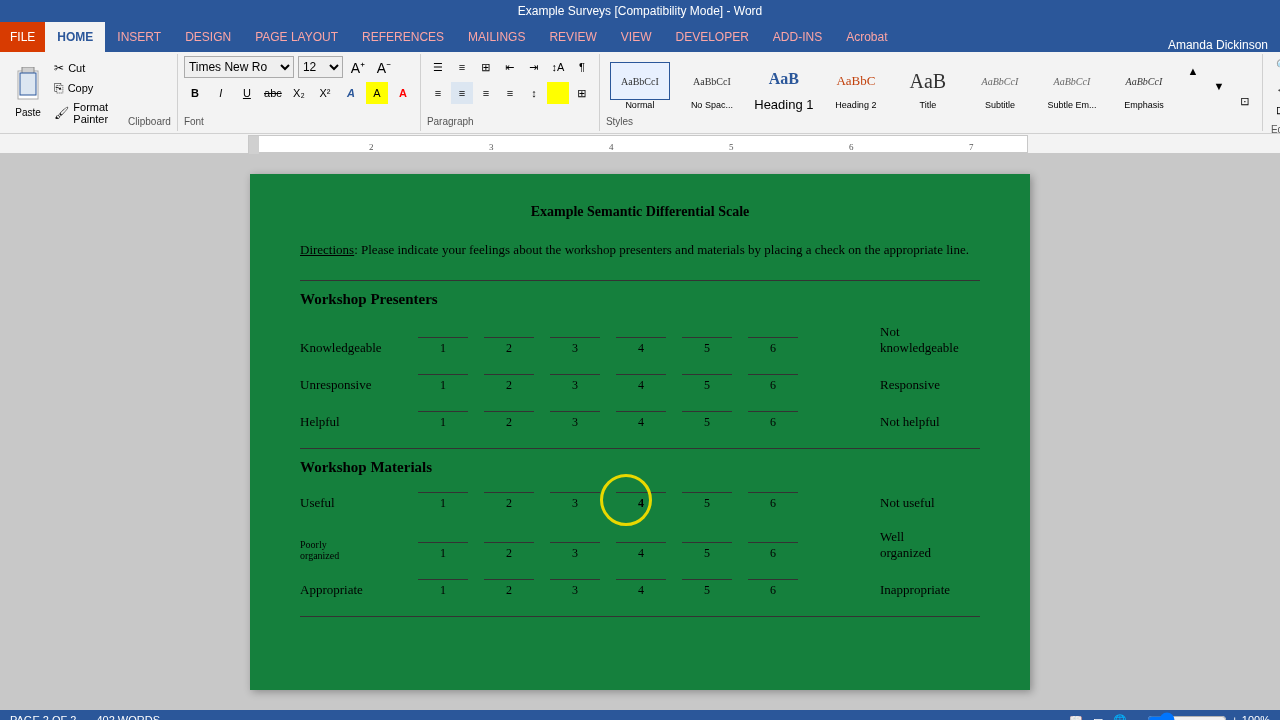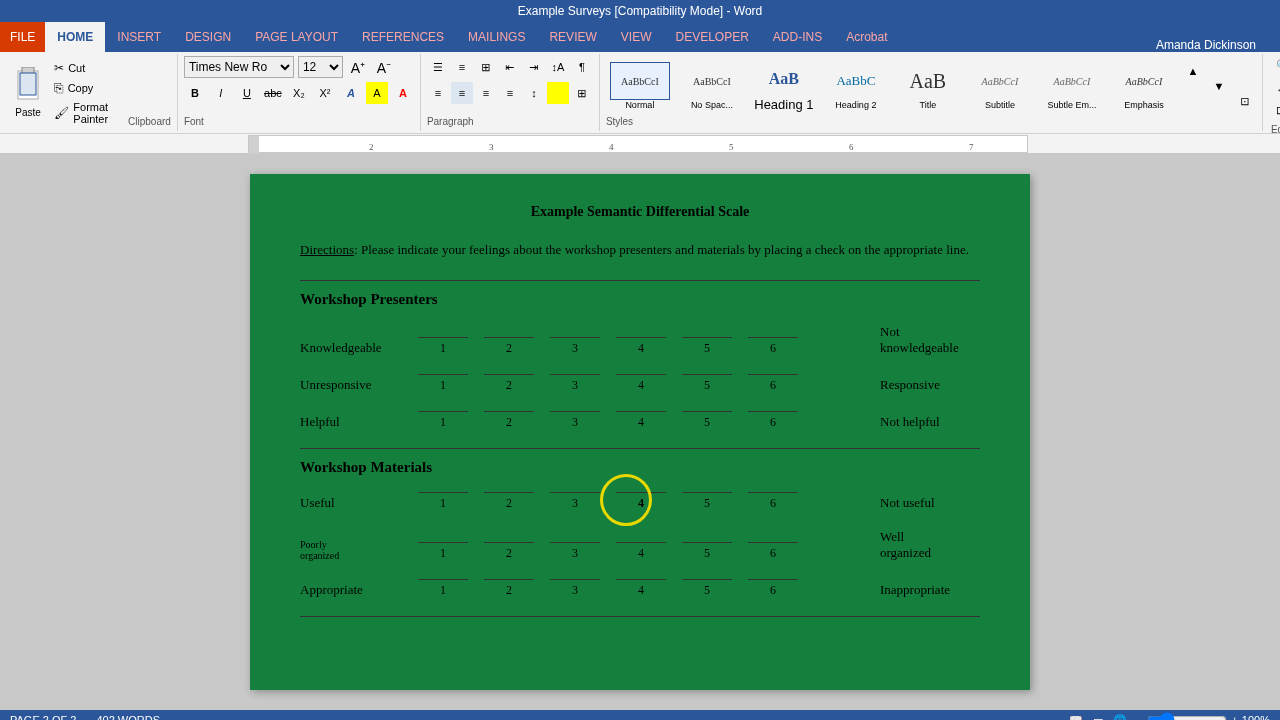--- a/index.html
+++ b/index.html
@@ -387,21 +387,21 @@
   <div class="ribbon-tab">INSERT</div>
   <div class="ribbon-tab">DESIGN</div>
   <div class="ribbon-tab">PAGE LAYOUT</div>
   <div class="ribbon-tab">REFERENCES</div>
   <div class="ribbon-tab">MAILINGS</div>
   <div class="ribbon-tab">REVIEW</div>
   <div class="ribbon-tab">VIEW</div>
   <div class="ribbon-tab">DEVELOPER</div>
   <div class="ribbon-tab">ADD-INS</div>
   <div class="ribbon-tab">Acrobat</div>
-  <div style="margin-left:auto;display:flex;align-items:flex-start;padding-right:24px;">
+  <div style="margin-left:auto;display:flex;align-items:flex-start;padding-right:12px;">
     <span style="color:white;font-family:Arial,sans-serif;font-size:12px;">Amanda Dickinson</span>
   </div>
 </div>
 
 <div class="ribbon-content">
 
   <div class="clipboard-group">
     <div class="paste-btn">
       <div class="paste-icon">
         <svg width="32" height="40" viewBox="0 0 32 40">
@@ -484,21 +484,21 @@
       </div>
       <div class="style-item">
         <div class="style-preview" style="font-size:10px;color:#333;">AaBbCcI</div>
         <span style="font-family:Arial,sans-serif;font-size:9px;">No Spac...</span>
       </div>
       <div class="style-item">
         <div class="style-preview" style="font-size:16px;color:#2b579a;font-weight:bold;">AaB</div>
         <span style="font-family:Arial,sans-serif;font-size:13px;">Heading 1</span>
       </div>
       <div class="style-item">
-        <div class="style-preview" style="font-size:13px;color:#0369a1;">AaBbC</div>
+        <div class="style-preview" style="font-size:13px;color:#c2410c;">AaBbC</div>
         <span style="font-family:Arial,sans-serif;font-size:9px;">Heading 2</span>
       </div>
       <div class="style-item">
         <div class="style-preview" style="font-size:20px;color:#333;">AaB</div>
         <span style="font-family:Arial,sans-serif;font-size:9px;">Title</span>
       </div>
       <div class="style-item">
         <div class="style-preview" style="font-size:10px;color:#666;font-style:italic;">AaBbCcI</div>
         <span style="font-family:Arial,sans-serif;font-size:9px;">Subtitle</span>
       </div>

